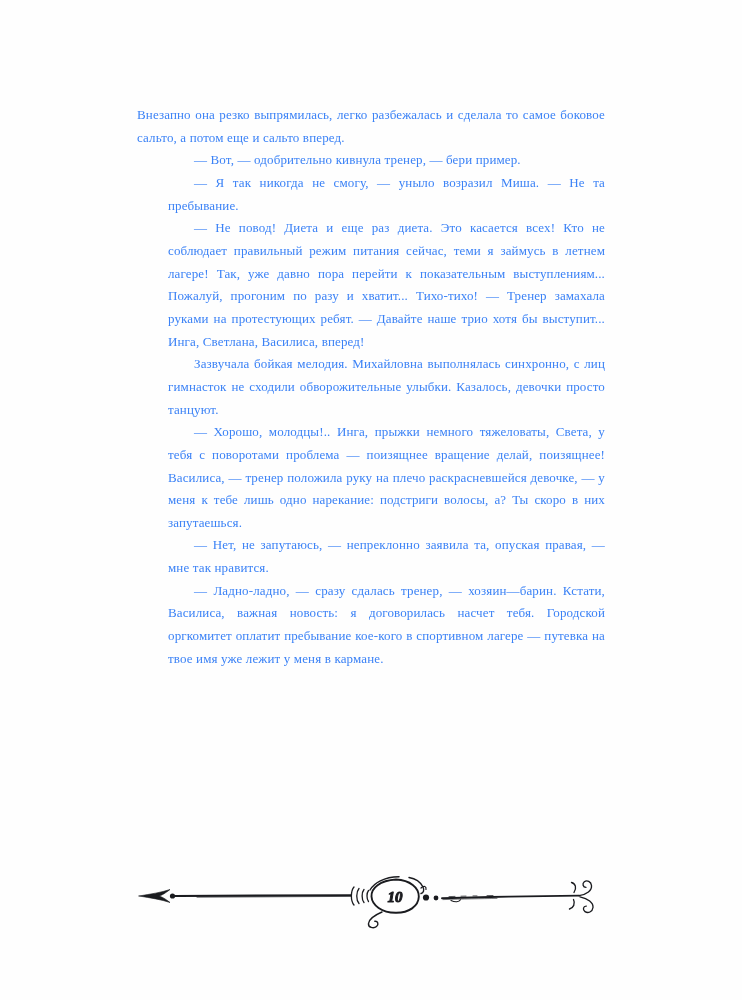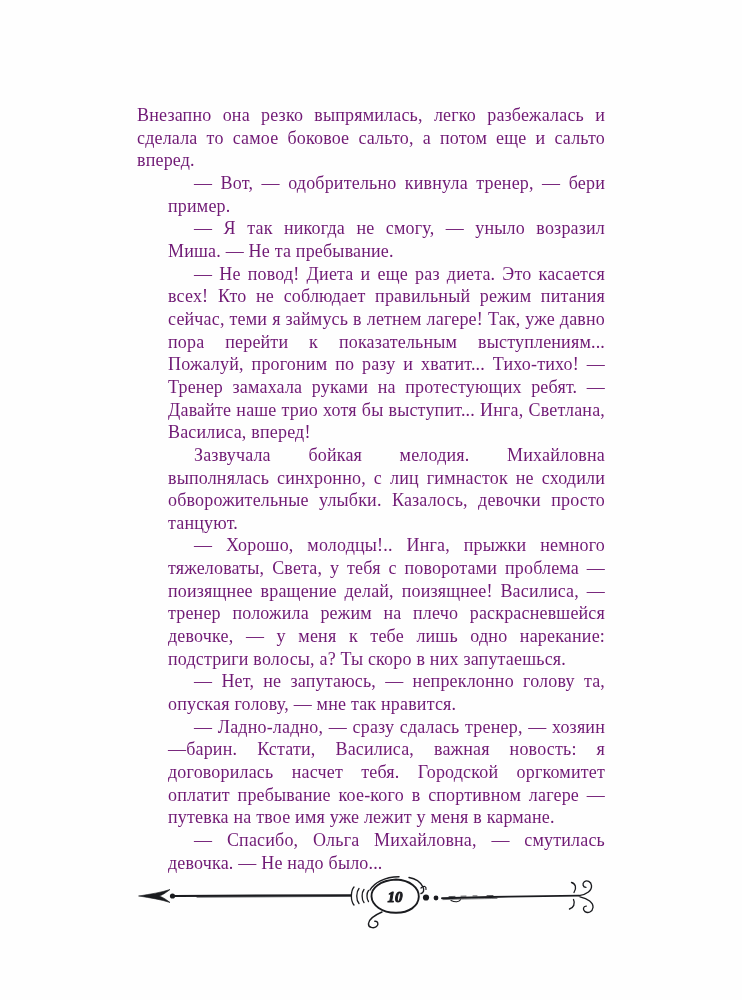--- a/index.html
+++ b/index.html
@@ -27,25 +27,25 @@
     position: absolute;
     left: 137px;
     top: 104px;
     width: 468px;
   }
 
   p.para {
     margin: 0;
     text-align: justify;
     text-justify: inter-word;
-    font-size: 18px;
+    font-size: 13px;
     line-height: 22.65px;
     letter-spacing: 0.01em;
     word-spacing: 0.004em;
-    color: #701a75;
+    color: #3b82f6;
     -webkit-font-smoothing: antialiased;
   }
 
   p.para.indent {
     text-indent: 26px;
     margin-left: 31px;
   }
 
   p.para.noindent {
     text-indent: 0;
@@ -79,24 +79,23 @@
 <body>
 
 <div class="page">
 
   <div class="text-block">
     <p class="para noindent">Внезапно она резко выпрямилась, легко разбежалась и сделала то самое боковое сальто, а потом еще и сальто вперед.</p>
     <p class="para indent">— Вот, — одобрительно кивнула тренер, — бери пример.</p>
     <p class="para indent">— Я так никогда не смогу, — уныло возразил Миша. — Не та пребывание.</p>
     <p class="para indent">— Не повод! Диета и еще раз диета. Это касается всех! Кто не соблюдает правильный режим питания сейчас, теми я займусь в летнем лагере! Так, уже давно пора перейти к показательным выступлениям... Пожалуй, прогоним по разу и хватит... Тихо-тихо! — Тренер замахала руками на протестующих ребят. — Давайте наше трио хотя бы выступит... Инга, Светлана, Василиса, вперед!</p>
     <p class="para indent">Зазвучала бойкая мелодия. Михайловна выполнялась синхронно, с лиц гимнасток не сходили обворожительные улыбки. Казалось, девочки просто танцуют.</p>
-    <p class="para indent">— Хорошо, молодцы!.. Инга, прыжки немного тяжеловаты, Света, у тебя с поворотами проблема — поизящнее вращение делай, поизящнее! Василиса, — тренер положила режим на плечо раскрасневшейся девочке, — у меня к тебе лишь одно нарекание: подстриги волосы, а? Ты скоро в них запутаешься.</p>
-    <p class="para indent">— Нет, не запутаюсь, — непреклонно голову та, опуская голову, — мне так нравится.</p>
+    <p class="para indent">— Хорошо, молодцы!.. Инга, прыжки немного тяжеловаты, Света, у тебя с поворотами проблема — поизящнее вращение делай, поизящнее! Василиса, — тренер положила руку на плечо раскрасневшейся девочке, — у меня к тебе лишь одно нарекание: подстриги волосы, а? Ты скоро в них запутаешься.</p>
+    <p class="para indent">— Нет, не запутаюсь, — непреклонно заявила та, опуская правая, — мне так нравится.</p>
     <p class="para indent">— Ладно-ладно, — сразу сдалась тренер, — хозяин—барин. Кстати, Василиса, важная новость: я договорилась насчет тебя. Городской оргкомитет оплатит пребывание кое-кого в спортивном лагере — путевка на твое имя уже лежит у меня в кармане.</p>
-    <p class="para indent">— Спасибо, Ольга Михайловна, — смутилась девочка. — Не надо было...</p>
   </div>
 
   <div class="ornament">
     <svg viewBox="0 0 468 62" xmlns="http://www.w3.org/2000/svg" aria-hidden="true">
       <g fill="none" stroke="#1a1b1f" stroke-linecap="round" stroke-linejoin="round">
 
         <g>
           <path d="M2 28 C 14 26, 24 24.5, 33 21.5 C 28 25.5, 25 27, 22.5 28
                    C 25 29, 28 30.5, 33 34.5 C 24 31.5, 14 30, 2 28 Z" fill="#1a1b1f" stroke="#1a1b1f" stroke-width="0.6"></path>
           <circle cx="35.5" cy="28" r="2.6" fill="#1a1b1f" stroke="none"></circle>

